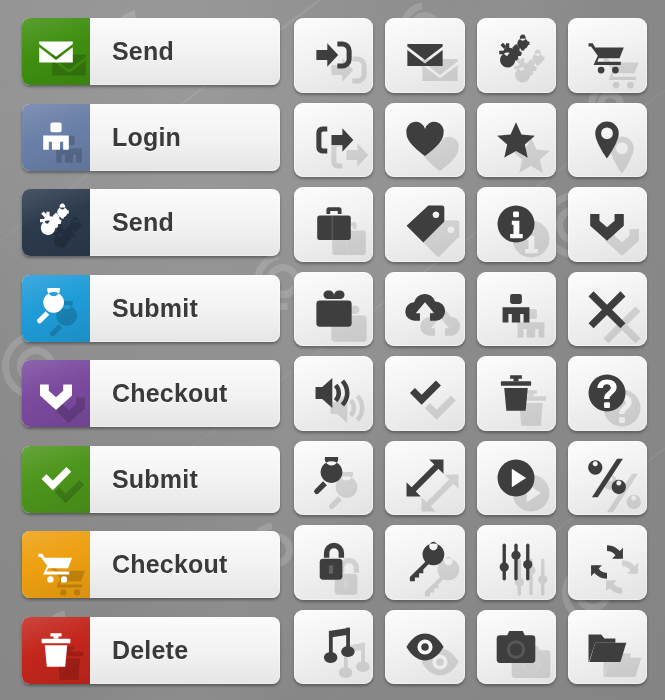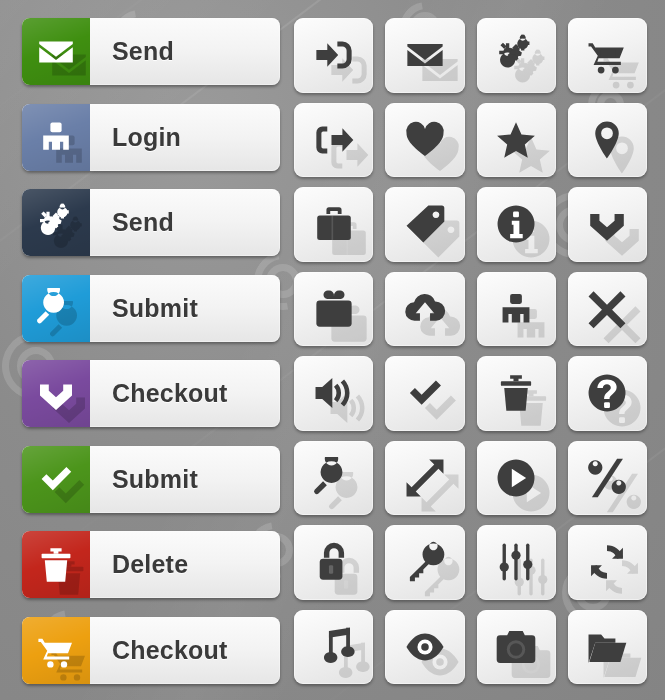--- a/index.html
+++ b/index.html
@@ -330,43 +330,20 @@
               <svg width="40" height="40" viewBox="0 0 100 100" aria-hidden="true">
                 <g class="ico-white">
                   <path d="M14 50 l12-12 16 16 34-34 12 12 -46 46 z"></path>
                 </g>
               </svg>
             </span>
           </div>
           <div class="label">Submit</div>
         </div>
         <div class="btn">
-          <div class="swatch" style="background:#c3261c">
-            <span class="shadow" style="transform:translate(13px,13px)">
-              <svg width="40" height="40" viewBox="0 0 100 100" aria-hidden="true">
-                <g class="ico-sh">
-                  <path d="M36 8 h28 v8 h-8 v6 h-12 v-6 h-8z"></path>
-                  <rect x="14" y="22" width="72" height="11" rx="2"></rect>
-                  <path d="M22 38 h56 l-5 54 H27 Z"></path>
-                </g>
-              </svg>
-            </span>
-            <span>
-              <svg width="40" height="40" viewBox="0 0 100 100" aria-hidden="true">
-                <g class="ico-white">
-                  <path d="M36 8 h28 v8 h-8 v6 h-12 v-6 h-8z"></path>
-                  <rect x="14" y="22" width="72" height="11" rx="2"></rect>
-                  <path d="M22 38 h56 l-5 54 H27 Z"></path>
-                </g>
-              </svg>
-            </span>
-          </div>
-          <div class="label">Delete</div>
-        </div>
-        <div class="btn">
           <div class="swatch" style="background:#eda010">
             <span class="shadow" style="transform:translate(13px,13px)">
               <svg width="40" height="40" viewBox="0 0 100 100" aria-hidden="true">
                 <g class="ico-sh">
                   <path d="M6 22 h10 l6 10 h68 l-10 26 H30 l-3 8 h56 v8 H18 l10-22 -16-22 H6z"></path>
                   <circle cx="36" cy="86" r="8"></circle>
                   <circle cx="70" cy="86" r="8"></circle>
                   <rect x="34" y="36" width="36" height="20"></rect>
                 </g>
               </svg>
@@ -376,20 +353,43 @@
                 <g class="ico-white">
                   <path d="M6 22 h10 l6 10 h68 l-10 26 H30 l-3 8 h56 v8 H18 l10-22 -16-22 H6z"></path>
                   <circle cx="36" cy="86" r="8"></circle>
                   <circle cx="70" cy="86" r="8"></circle>
                   <rect x="34" y="36" width="36" height="20"></rect>
                 </g>
               </svg>
             </span>
           </div>
           <div class="label">Checkout</div>
+        </div>
+        <div class="btn">
+          <div class="swatch" style="background:#c3261c">
+            <span class="shadow" style="transform:translate(13px,13px)">
+              <svg width="40" height="40" viewBox="0 0 100 100" aria-hidden="true">
+                <g class="ico-sh">
+                  <path d="M36 8 h28 v8 h-8 v6 h-12 v-6 h-8z"></path>
+                  <rect x="14" y="22" width="72" height="11" rx="2"></rect>
+                  <path d="M22 38 h56 l-5 54 H27 Z"></path>
+                </g>
+              </svg>
+            </span>
+            <span>
+              <svg width="40" height="40" viewBox="0 0 100 100" aria-hidden="true">
+                <g class="ico-white">
+                  <path d="M36 8 h28 v8 h-8 v6 h-12 v-6 h-8z"></path>
+                  <rect x="14" y="22" width="72" height="11" rx="2"></rect>
+                  <path d="M22 38 h56 l-5 54 H27 Z"></path>
+                </g>
+              </svg>
+            </span>
+          </div>
+          <div class="label">Delete</div>
         </div>
       </div>
     <div id="icon-grid">
         <div class="tile" title="Sign In">
           <span class="shadow" style="transform:translate(15px,15px)">
             <svg width="42" height="42" viewBox="0 0 100 100" aria-hidden="true">
               <g class="ico-sh">
                 <path d="M8 38 h26 V22 l26 28 -26 28 V62 H8 Z"></path>
                 <path d="M58 18 h12 a22 22 0 0 1 22 22 v20 a22 22 0 0 1 -22 22 H58 v-12 h12 a10 10 0 0 0 10-10 V40 a10 10 0 0 0-10-10 H58 Z"></path>
               </g>

